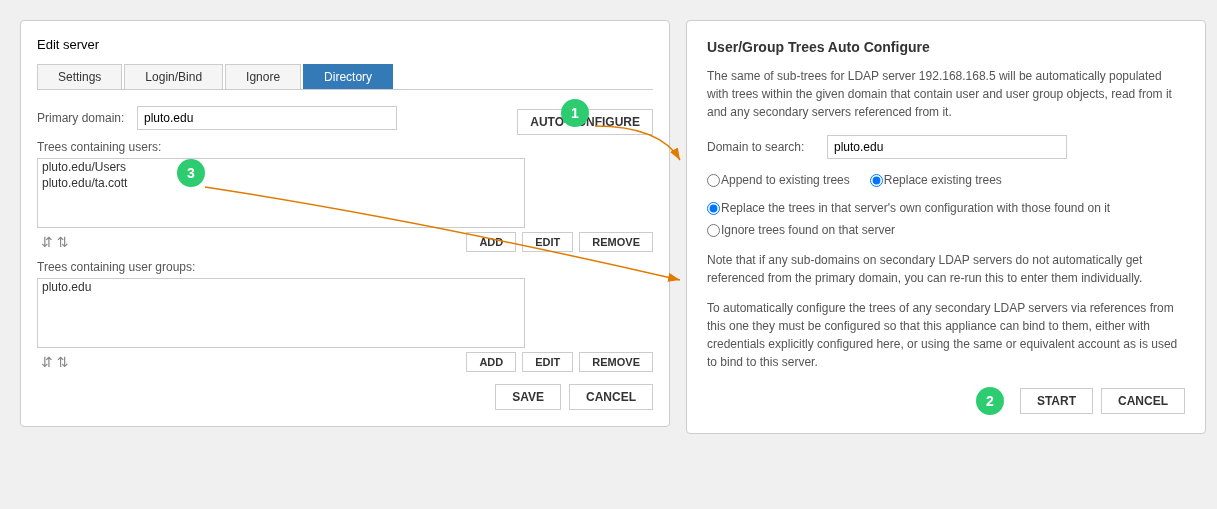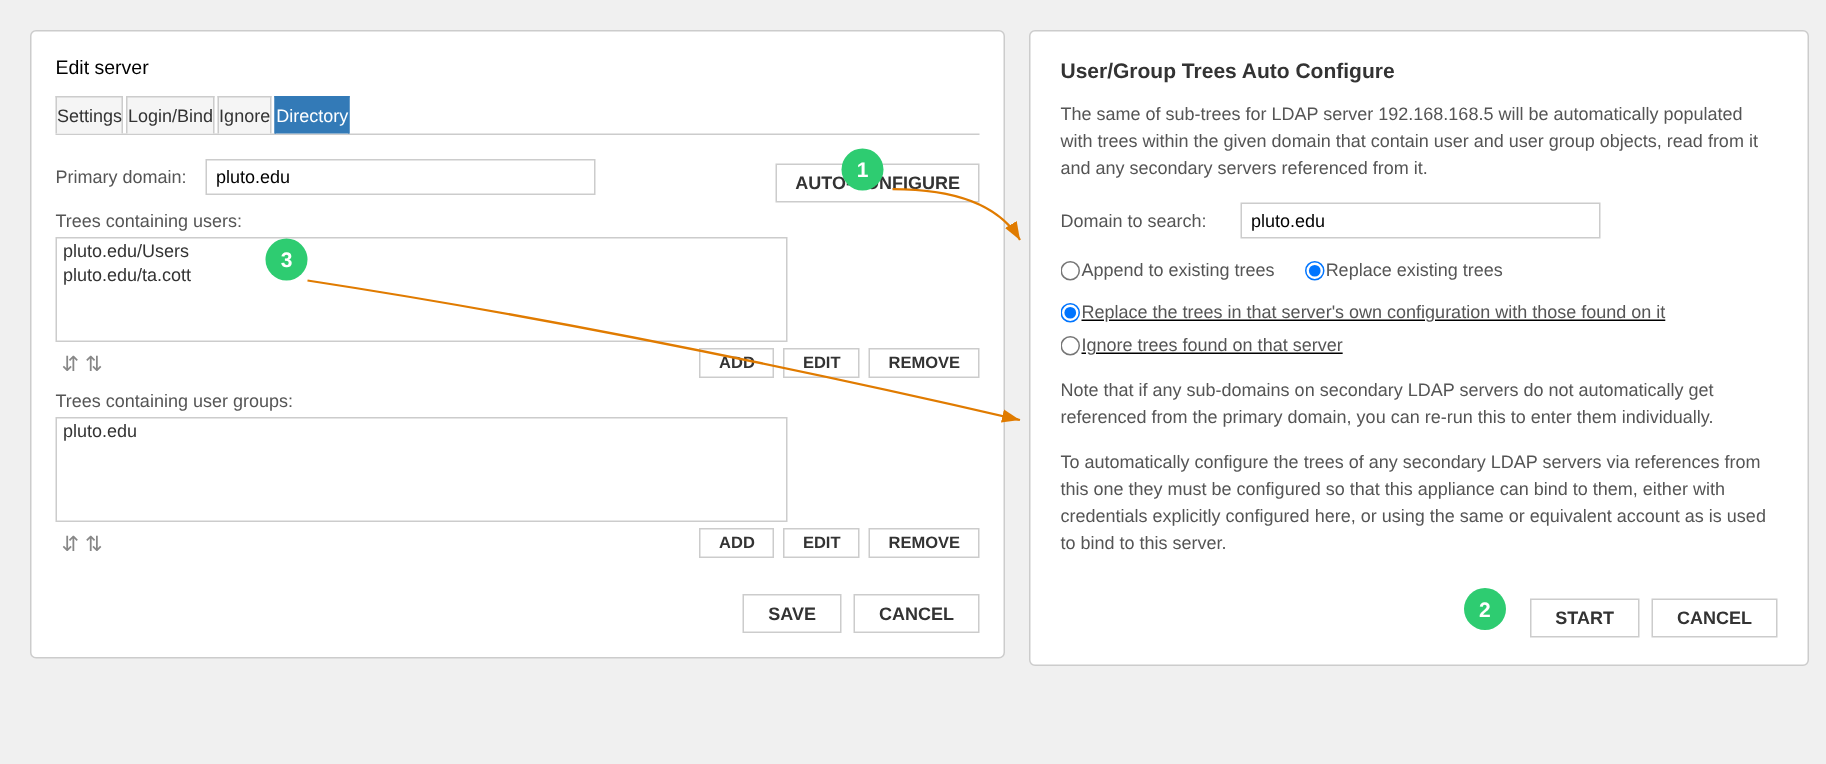--- a/index.html
+++ b/index.html
@@ -32,21 +32,21 @@
     }
 
     .tabs {
       display: flex;
       gap: 0;
       margin-bottom: 16px;
       border-bottom: 1px solid #ccc;
     }
 
     .tab {
-      padding: 5px 0;
+      padding: 5px 20px;
       border: 1px solid #ccc;
       border-bottom: none;
       cursor: pointer;
       font-size: 12px;
       color: #333;
       background: #f5f5f5;
       margin-right: 2px;
     }
 
     .tab.active {
@@ -154,21 +154,20 @@
     }
 
     .btn-bottom {
       background: white;
       border: 1px solid #ccc;
       padding: 5px 16px;
       font-size: 12px;
       cursor: pointer;
       color: #333;
       font-weight: bold;
-      margin-top: 12px;
     }
 
     
     .auto-configure-panel {
       background: white;
       border: 1px solid #ccc;
       border-radius: 4px;
       width: 520px;
       padding: 18px 20px;
       position: relative;
@@ -233,21 +232,20 @@
       color: #555;
       margin-bottom: 8px;
       line-height: 1.4;
     }
 
     .radio-group-vert {
       display: flex;
       flex-direction: column;
       gap: 8px;
       margin-bottom: 14px;
-      text-decoration: underline;
     }
 
     .note-text {
       font-size: 12px;
       color: #555;
       line-height: 1.5;
       margin-bottom: 12px;
     }
 
     .bottom-text {

